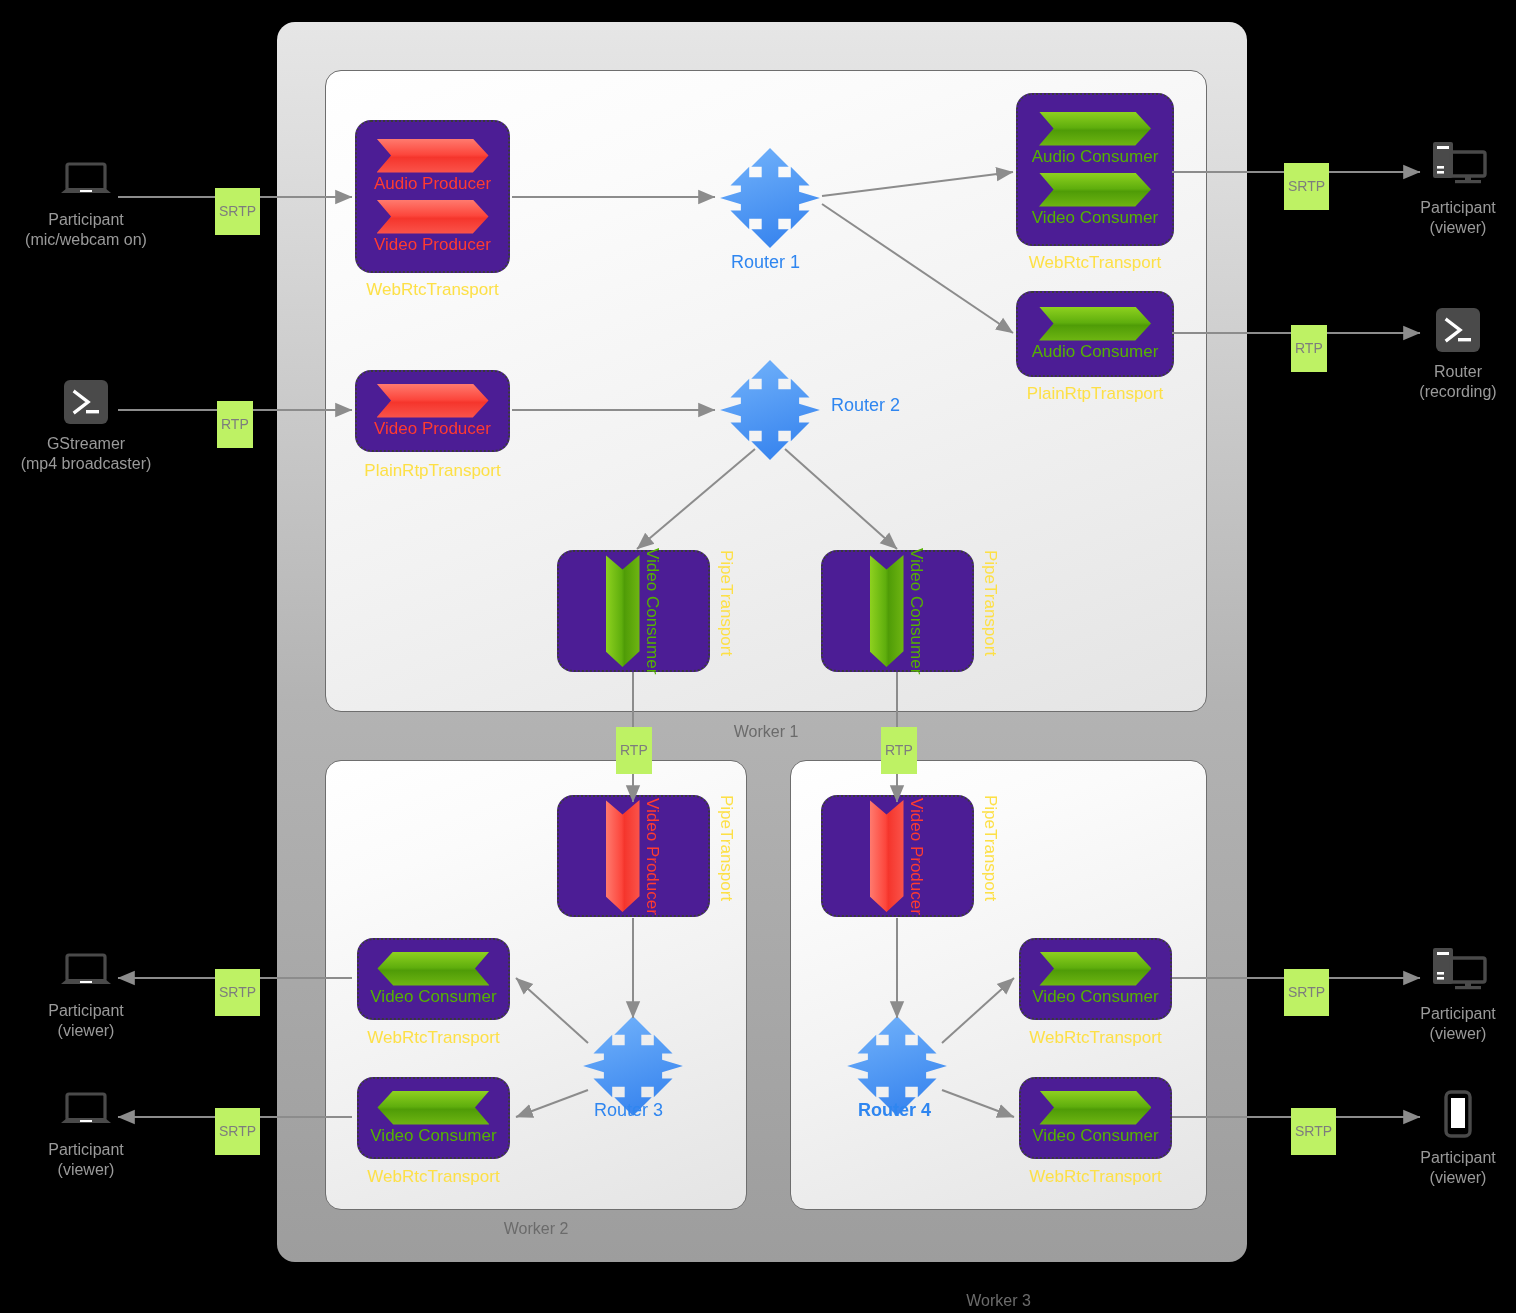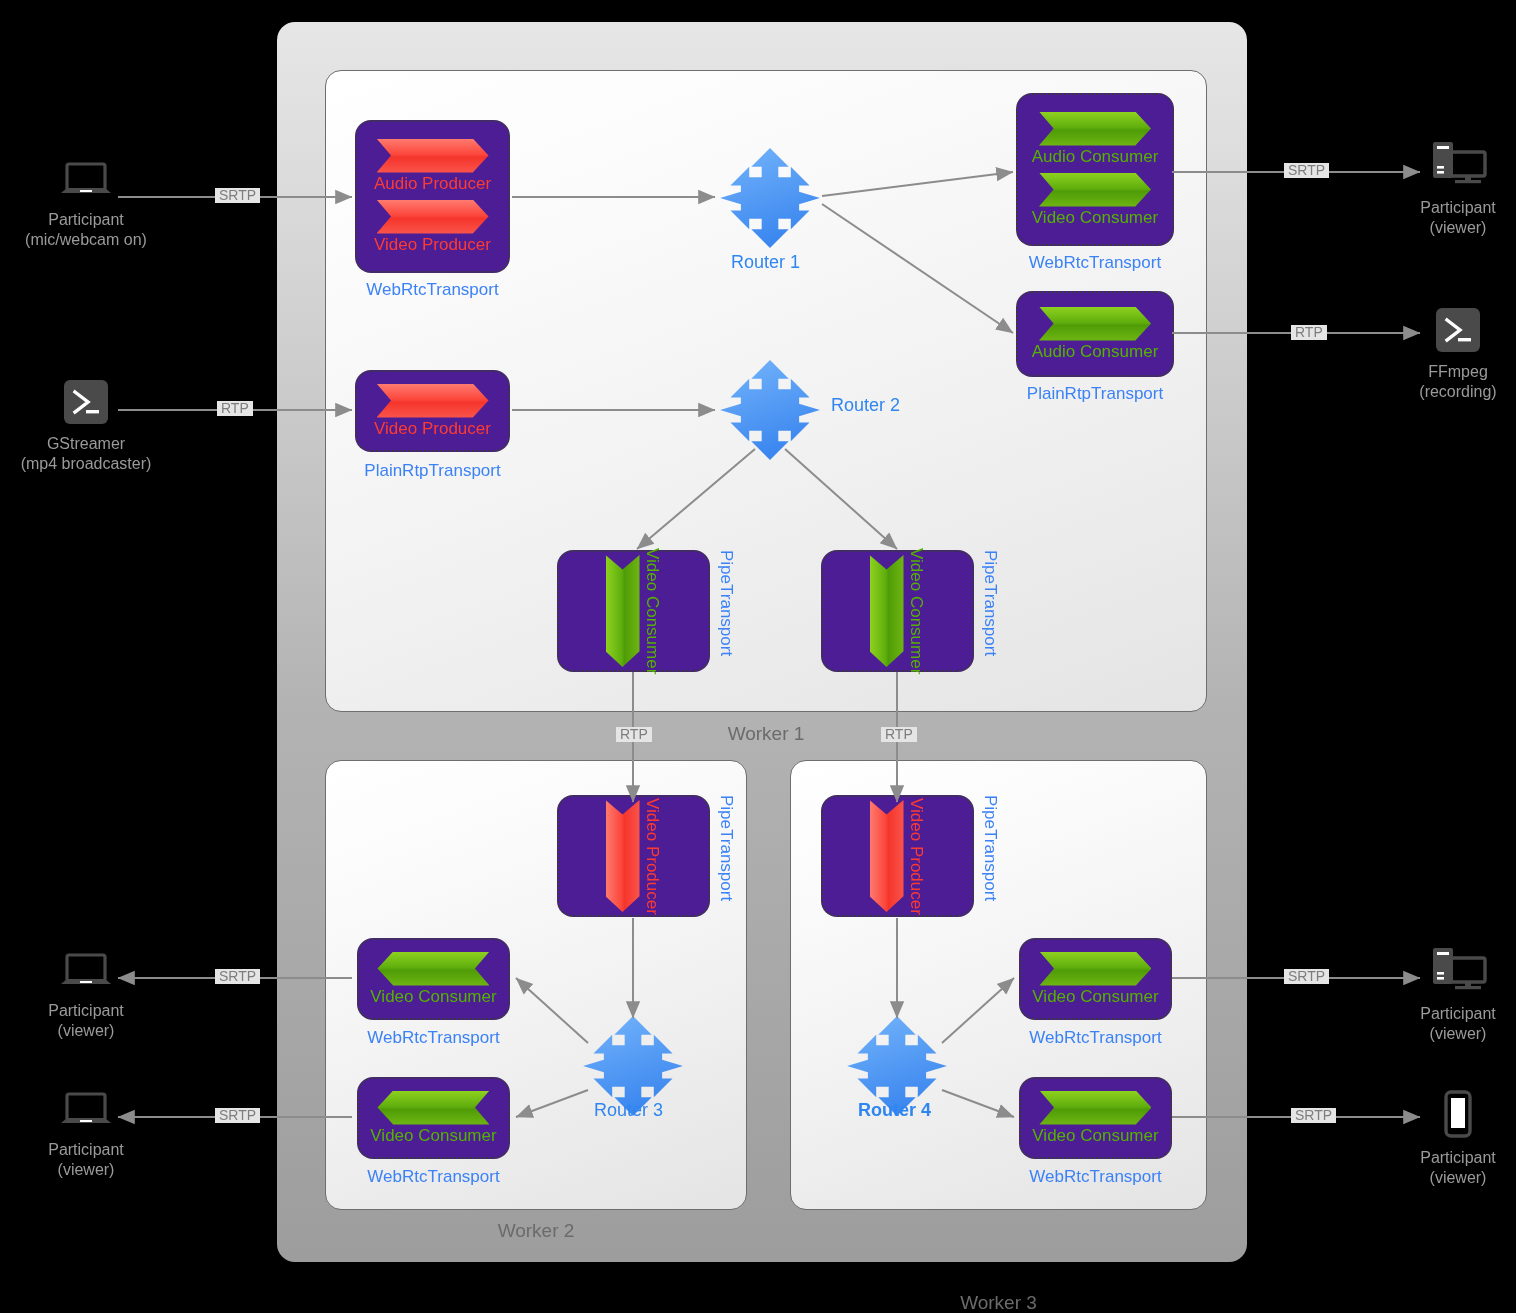--- a/index.html
+++ b/index.html
@@ -49,21 +49,21 @@
     position: absolute;
     border: 1.5px solid #6e6e6e;
     border-radius: 16px;
     background: linear-gradient(160deg, #ffffff 0%, #fbfbfb 22%, #f2f2f2 55%, #e4e4e4 100%);
     z-index: 2;
   }
   .worker-label {
     position: absolute;
     text-align: center;
     color: #6b6b6b;
-    font-size: 19px;
+    font-size: 16px;
     z-index: 6;
   }
 
   #worker1 { left: 325px; top: 70px;  width: 882px; height: 642px; }
   #worker1-label { left: 325px; top: 723px; width: 882px; }
   #worker2 { left: 325px; top: 760px; width: 422px; height: 450px; }
   #worker2-label { left: 325px; top: 1220px; width: 422px; }
   #worker3 { left: 790px; top: 760px; width: 417px; height: 450px; }
   #worker3-label { left: 790px; top: 1292px; width: 417px; }
 
@@ -76,21 +76,21 @@
     z-index: 4;
     display: flex;
     flex-direction: column;
     align-items: center;
     justify-content: center;
     gap: 6px;
   }
   .transport-label {
     position: absolute;
     text-align: center;
-    color: #3b82f6;
+    color: #fde047;
     font-size: 17px;
     z-index: 6;
     white-space: nowrap;
   }
   .transport-label.vertical {
     writing-mode: vertical-rl;
     text-align: left;
   }
 
   
@@ -156,24 +156,24 @@
     margin-top: 6px;
     color: #9a9a9a;
     font-size: 16px;
     text-align: center;
     line-height: 1.28;
   }
 
   
   .tag {
     position: absolute;
-    background: #e5e5e5;
+    background: #bef264;
     color: #7d7d7d;
     font-size: 14px;
-    padding: 0 4px;
+    padding: 16px 4px;
     line-height: 1.1;
     z-index: 7;
     white-space: nowrap;
   }
 </style>
 </head>
 <body>
 
 <div id="stage">
 
@@ -471,21 +471,21 @@
 
   <div class="endpoint" style="left:1378px; top:308px;">
     <span class="glyph">
       <svg width="44" height="44" viewBox="0 0 44 44">
         <rect x="0" y="0" width="44" height="44" rx="6" fill="#4a4a4a"></rect>
         <path d="M11 12 L24 22 L11 32" fill="none" stroke="#fff" stroke-width="3.4" stroke-linecap="square"></path>
         <rect x="22" y="30" width="13" height="3.4" fill="#fff"></rect>
       </svg>
     </span>
     <div class="cap">
-      <div>FFmpeg</div>
+      <div>Router</div>
       <div>(recording)</div>
     </div>
   </div>
 
   <div class="endpoint" style="left:1378px; top:946px;">
     <span class="glyph">
       <svg width="62" height="48" viewBox="0 0 62 48" fill="#4a4a4a">
         <rect x="6" y="2" width="20" height="36" rx="2"></rect>
         <rect x="10" y="6" width="12" height="3" fill="#fff"></rect>
         <rect x="10" y="26" width="7" height="2.6" fill="#fff"></rect>

